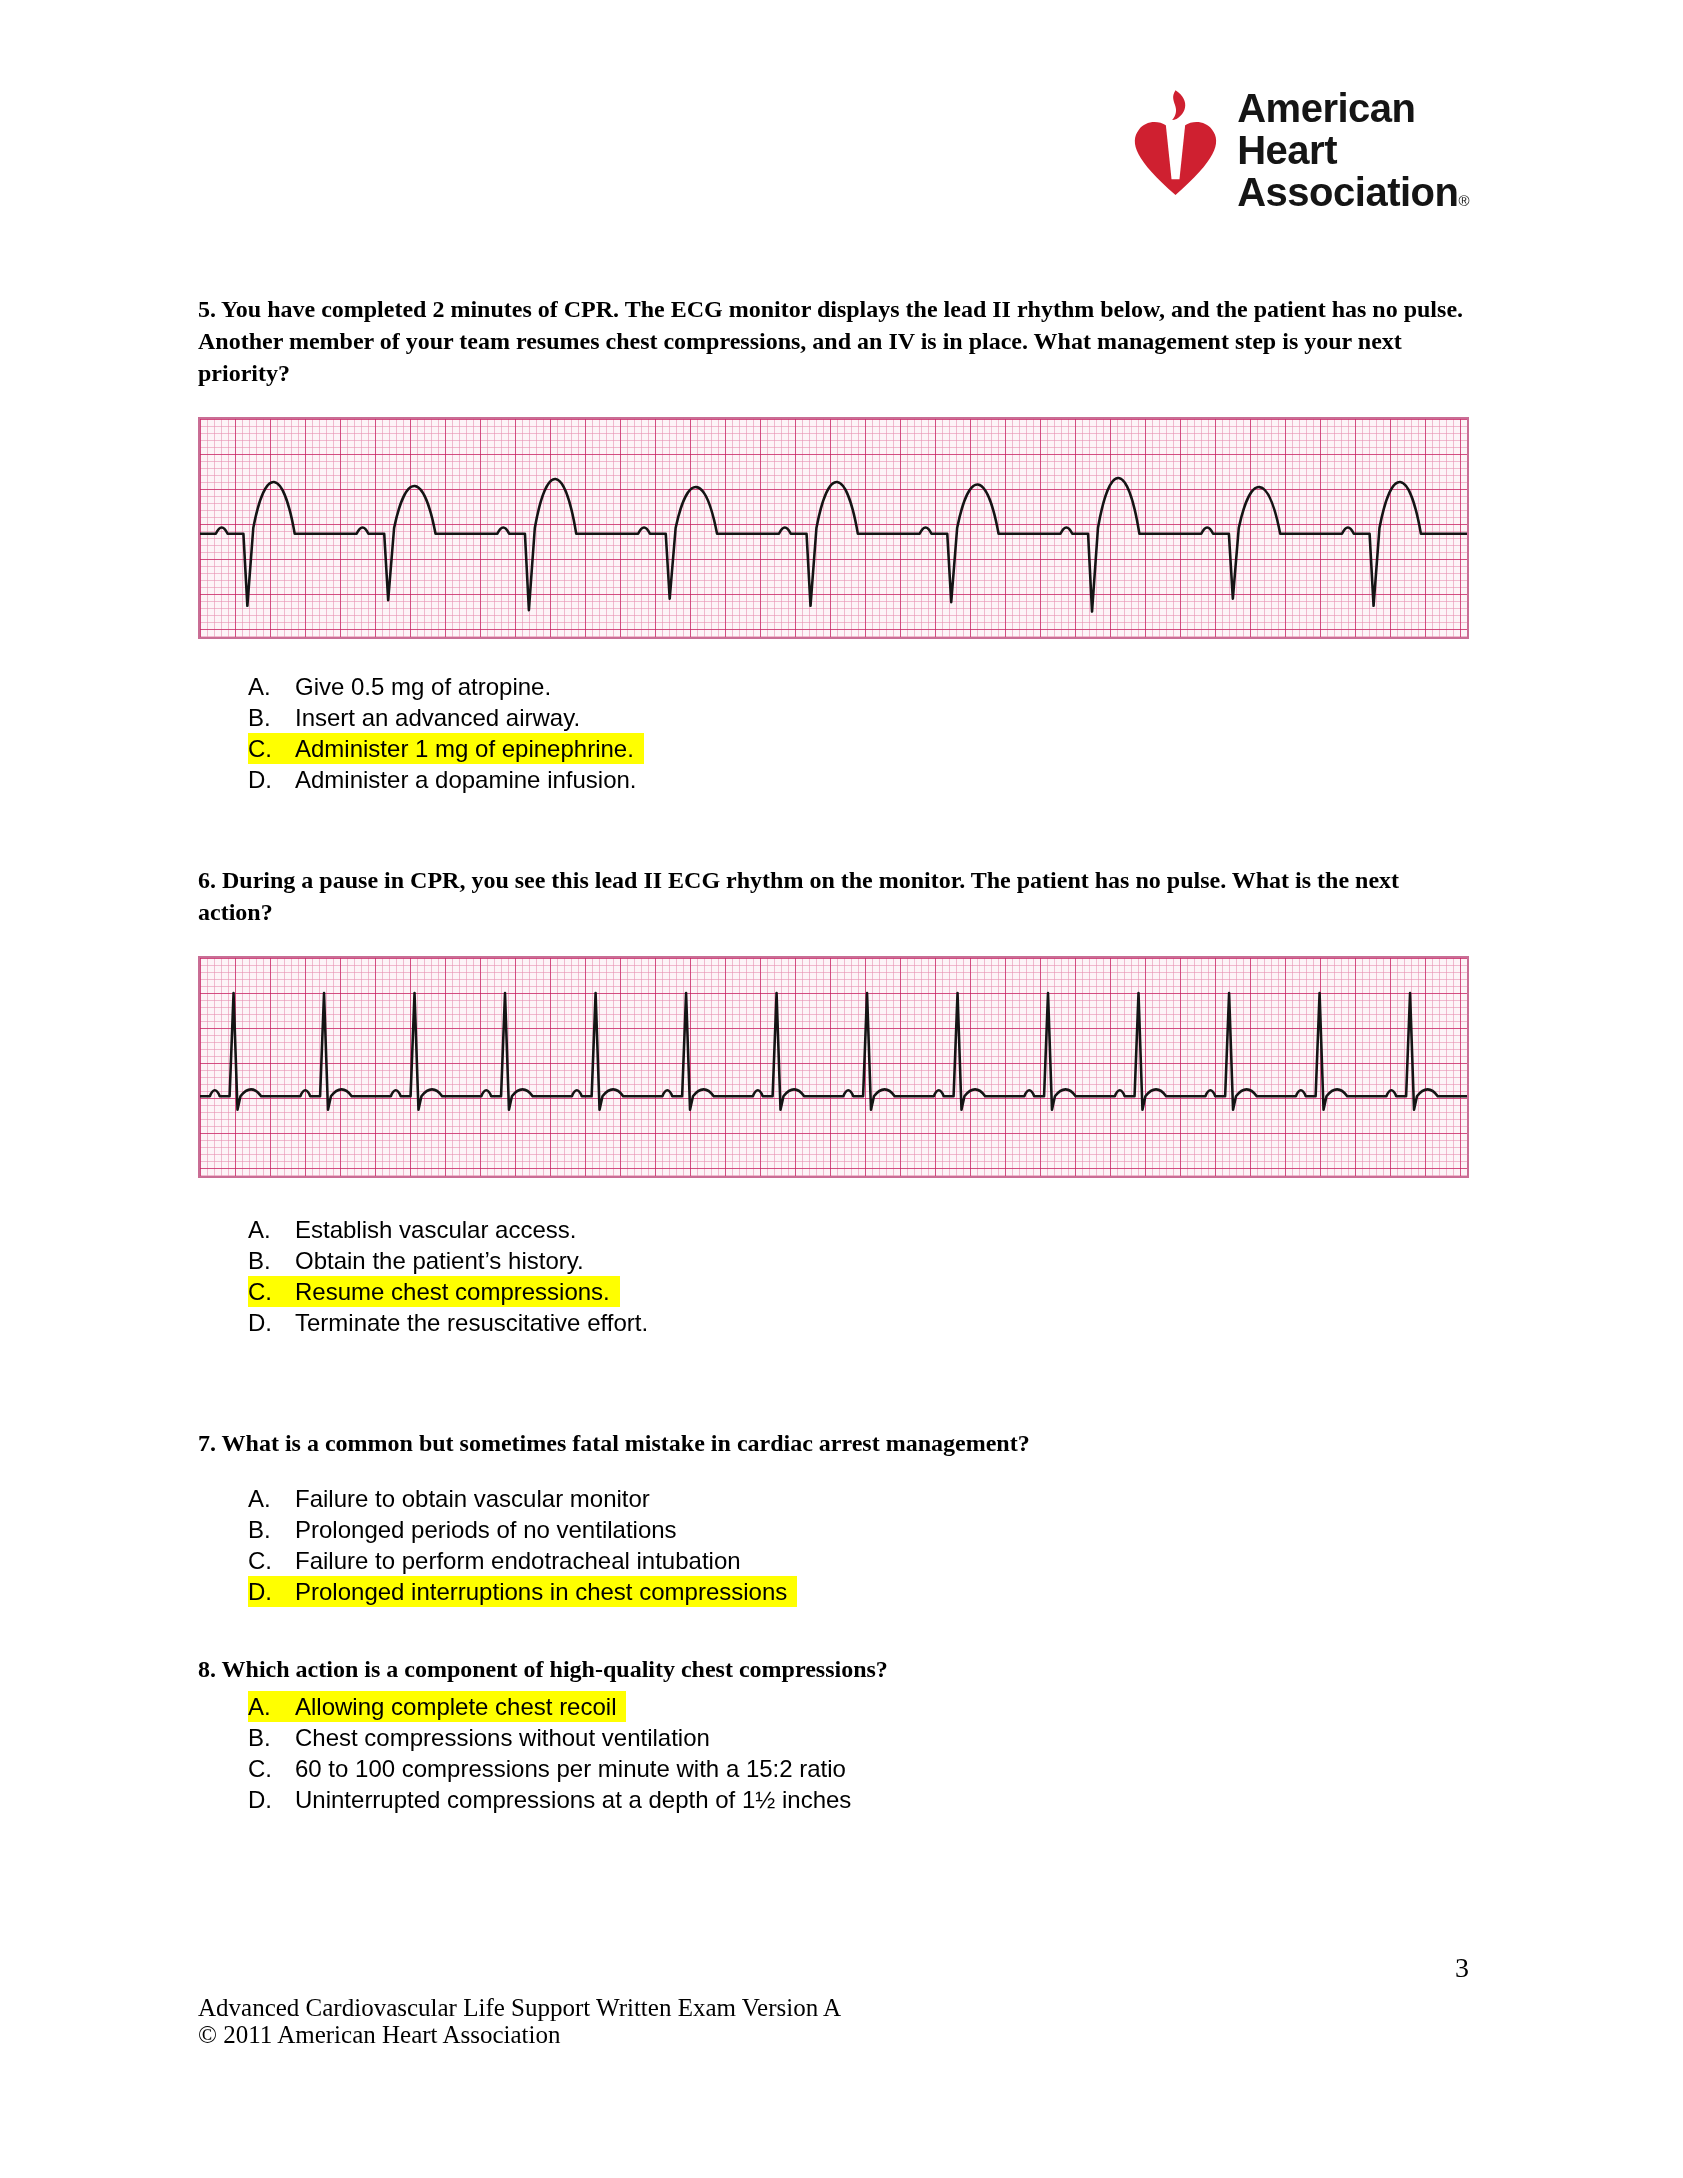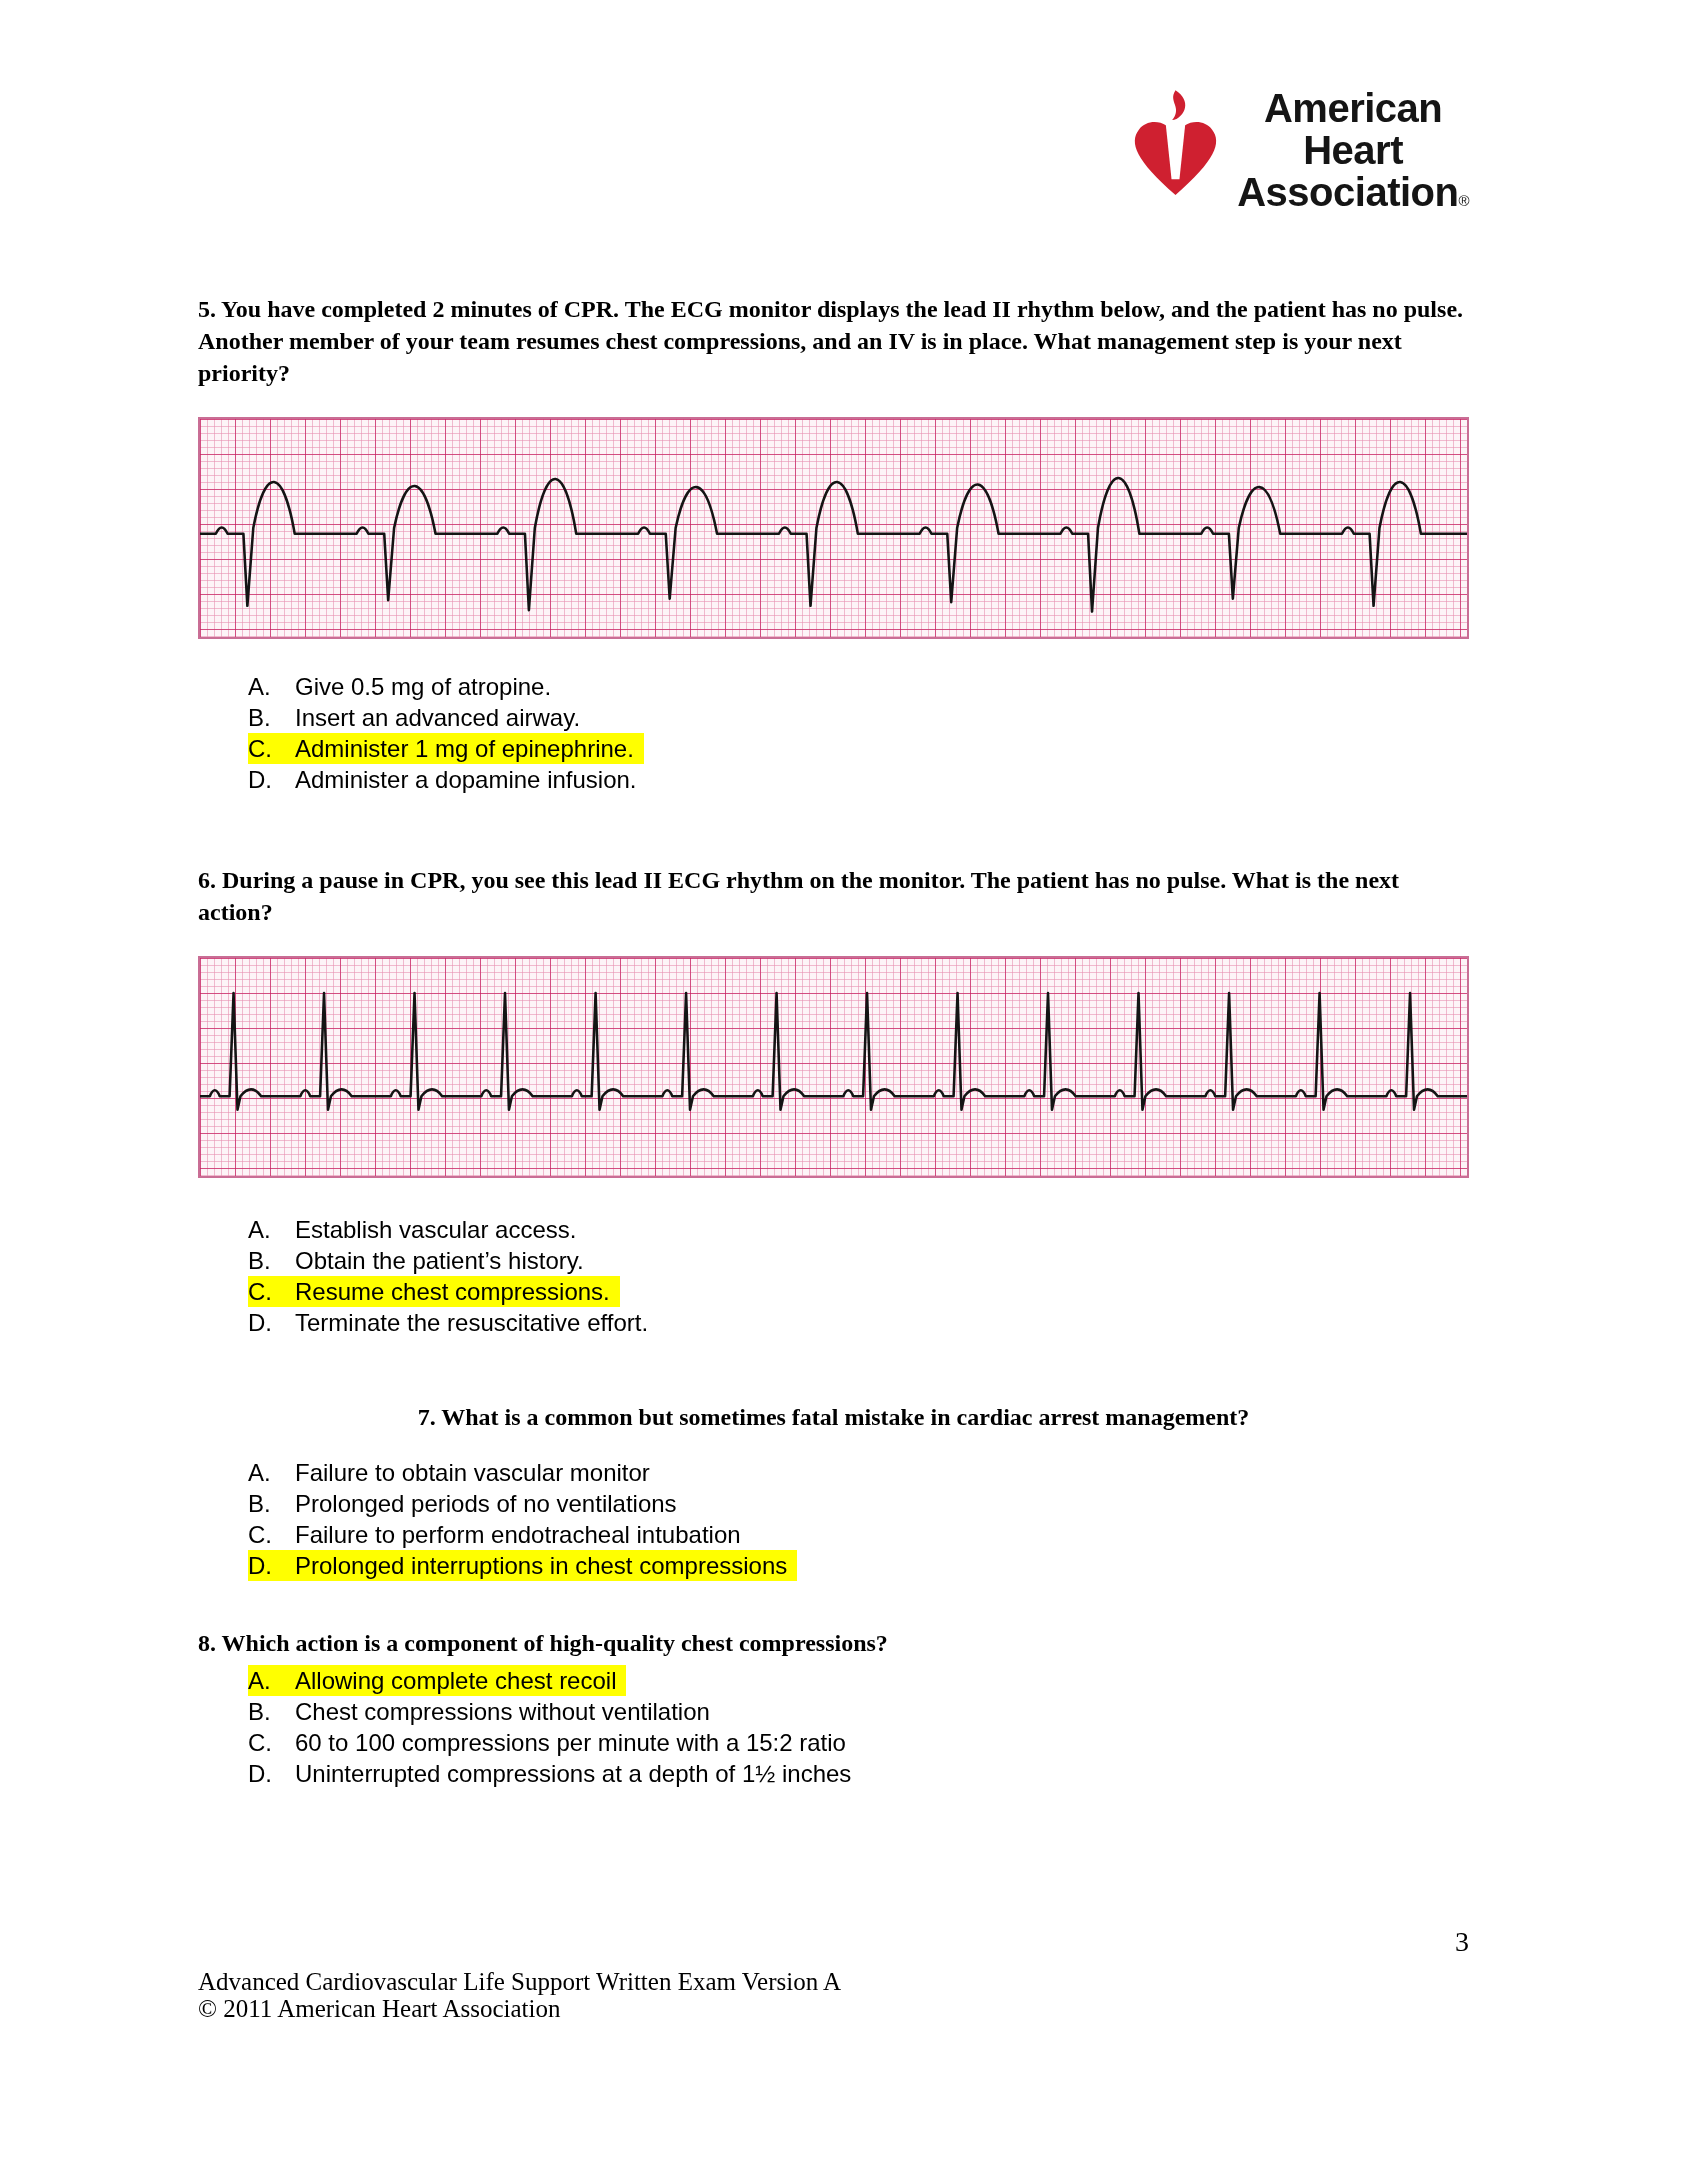--- a/index.html
+++ b/index.html
@@ -9,29 +9,29 @@
     background:#ffffff;
     font-family:"Liberation Sans", sans-serif;
     color:#000;
     position:relative;
     overflow:hidden;
   }
   .content { padding-left:198px; width:1469px; }
 
   
   .logo-row { display:flex; justify-content:flex-end; margin-top:87px; }
-  .logo { display:flex; align-items:center; gap:12px;text-align:center; }
+  .logo { display:flex; align-items:center; gap:12px; }
   .logo-text { font-weight:700; font-size:40px; line-height:42px; color:#151515; letter-spacing:-0.5px; }
   .reg { font-size:15px; font-weight:400; }
 
   
   .q-text { font-weight:700; font-size:24px; line-height:32px; margin:0; max-width:1302px;font-family:Liberation Serif, serif; }
   .q5 { margin-top:71px; }
   .q6 { margin-top:69px; }
-  .q7 { margin-top:63px;text-align:center; }
+  .q7 { margin-top:89px; }
   .q8 { margin-top:46px; }
 
   .options { list-style:none; margin:0; padding:0 0 0 50px; }
   .opt-m  { margin-top:32px; }
   .opt-m6 { margin-top:36px; }
   .opt-s  { margin-top:24px; }
   .opt-t  { margin-top:6px; }
   .option-row { display:block; line-height:31px; font-size:24px; }
   .opt-inner { display:inline-flex; }
   .letter { flex:0 0 47px; width:47px; }

